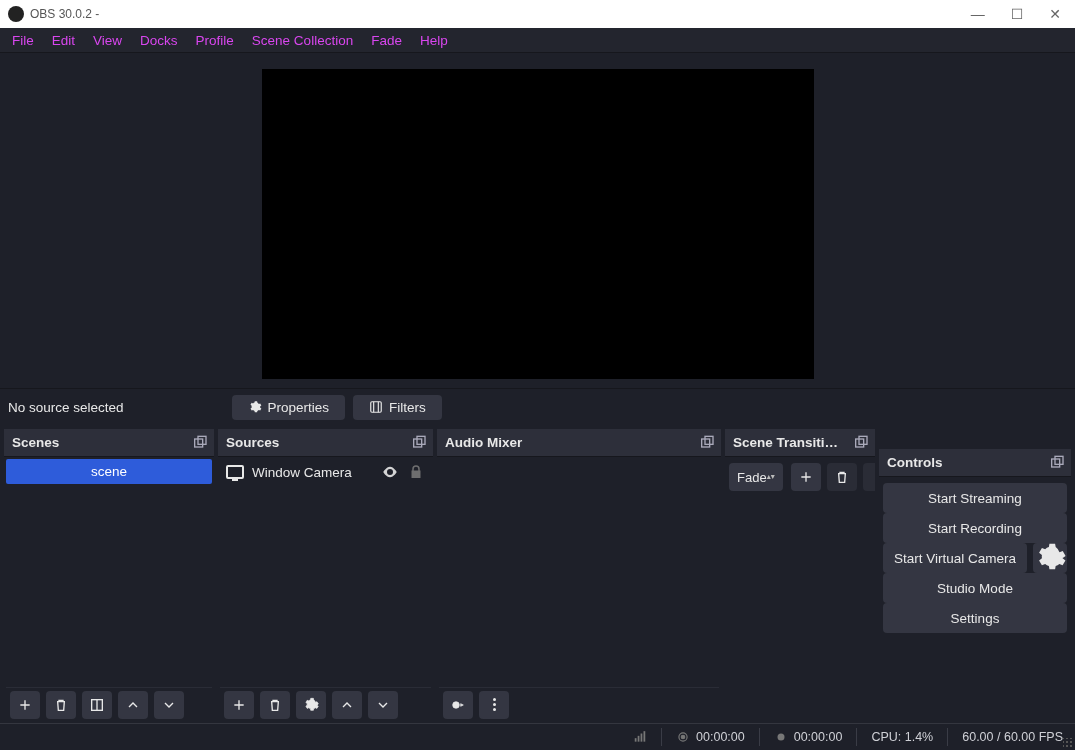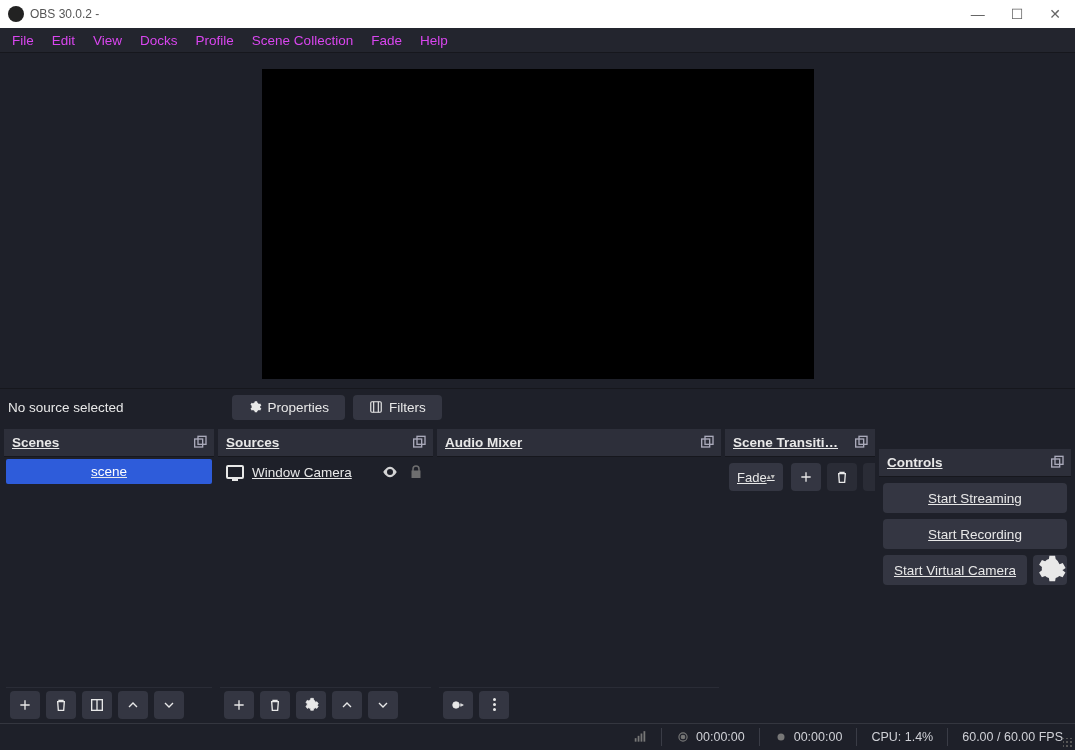--- a/index.html
+++ b/index.html
@@ -22,21 +22,21 @@
 
   
   .preview-toolbar { background: #1e2029; height: 37px; display:flex; align-items:center; padding: 0 8px; gap: 8px; border-top:1px solid #16171d;}
   .preview-toolbar .no-source { font-size: 13.5px; flex: 0 0 auto; }
   .preview-toolbar .grow { flex: 0 0 92px;}
   .tb-btn { background: #343642; border: none; color:#e8e8e8; padding: 5px 16px; font-size:13.5px; border-radius:4px; display:inline-flex; align-items:center; gap:6px; }
   .tb-btn svg { width:14px; height:14px; }
 
   
   .docks { display:flex; gap:4px; padding: 4px 4px 0 4px; background:#1e2029; height: 298px;}
-  .dock { background: #14532d; border-radius:3px; display:flex; flex-direction:column; min-width:0;text-decoration:underline;}
+  .dock { background: #14532d; border-radius:3px; display:flex; flex-direction:column; min-width:0;}
   .dock-header { height:28px; background: #2d2f3a; display:flex; align-items:center; padding: 0 8px; font-weight:600; font-size:13.5px; border-bottom:1px solid #16171d; position:relative;}
   .dock-header .popout { position:absolute; right:6px; top:6px; width:16px; height:16px; }
   .popout svg { width:16px; height:16px; fill:#aab;}
   .dock-body { flex:1; background:#1e2029; padding:2px; overflow:hidden; display:flex; flex-direction:column;}
 
   .dock.scenes   { width: 210px; }
   .dock.sources  { width: 215px; }
   .dock.mixer    { flex: 1; min-width: 260px;}
   .dock.trans    { width: 150px; }
   .dock.controls { width: 192px; margin-top: 20px; }
@@ -56,21 +56,21 @@
 
   
   .trans-body { padding:6px 4px; display:flex; flex-direction:row; gap:8px; font-size:13px;}
   .select { background:#343642; border-radius:4px; height:28px; display:flex; align-items:center; padding:0 8px; justify-content:space-between;}
   .dur-row { display:flex; align-items:center; gap:6px;}
   .dur-row .spin { background:#343642; border-radius:4px; height:28px; width:78px; display:flex; align-items:center; padding:0 8px; justify-content:space-between;}
   .spin .arws { display:flex; flex-direction:column; font-size:8px; line-height:7px; color:#bbb;}
   .trans-btns { display:flex; gap:6px; margin-left:auto; justify-content:flex-end;}
 
   
-  .controls-body { padding:6px 4px; display:flex; flex-direction:column; gap:6px;}
+  .controls-body { padding:6px 4px; display:flex; flex-direction:column; }
   .ctrl-btn { background:#343642; border:none; color:#e8e8e8; height:30px; border-radius:4px; font-size:13.5px; width:100%;}
   .ctrl-btn-row { display:flex; gap:6px;}
   .ctrl-btn.gear { width:34px; flex:0 0 34px; display:flex; align-items:center; justify-content:center;}
 
   
   .statusbar { height:27px; background:#1e2029; border-top:1px solid #34363f; display:flex; align-items:center; justify-content:flex-end; gap:0; font-size:12.5px; color:#cfd0d6; padding-right:8px;}
   .sb-sep { width:1px; height:18px; background:#3a3c46; margin:0 10px;}
   .sb-item { display:flex; align-items:center; gap:6px; padding:0 4px;}
   .sb-item svg { width:14px; height:14px;}
   .kebab { display:flex; flex-direction:column; gap:2px;}
@@ -296,20 +296,22 @@
       <button class="ctrl-btn">Start Streaming</button>
       <button class="ctrl-btn">Start Recording</button>
       <div class="ctrl-btn-row">
         <button class="ctrl-btn" style="flex:1;">Start Virtual Camera</button>
         <button class="ctrl-btn gear">
             <svg viewBox="0 0 24 24" fill="#e8e8e8">
               <path d="M12 8a4 4 0 100 8 4 4 0 000-8zm9 4l2-1.5-2-3.4-2.3.9A7 7 0 0016 4.3L15.6 2h-4L11.2 4.3a7 7 0 00-2.6 1.5l-2.3-.9-2 3.4 2 1.5a7 7 0 000 2.4l-2 1.5 2 3.4 2.3-.9a7 7 0 002.6 1.5l.4 2.3h4l.4-2.3a7 7 0 002.6-1.5l2.3.9 2-3.4-2-1.5a7 7 0 000-2.4z"></path>
             </svg>
           </button>
       </div>
+      <button class="ctrl-btn">Studio Mode</button>
+      <button class="ctrl-btn">Settings</button>
     </div>
   </div>
 
 </div>
 
 <div class="statusbar rel">
   <div class="sb-item">
     <svg viewBox="0 0 24 24" fill="#777">
         <rect x="3" y="14" width="3" height="6"></rect>
         <rect x="8" y="10" width="3" height="10"></rect>

